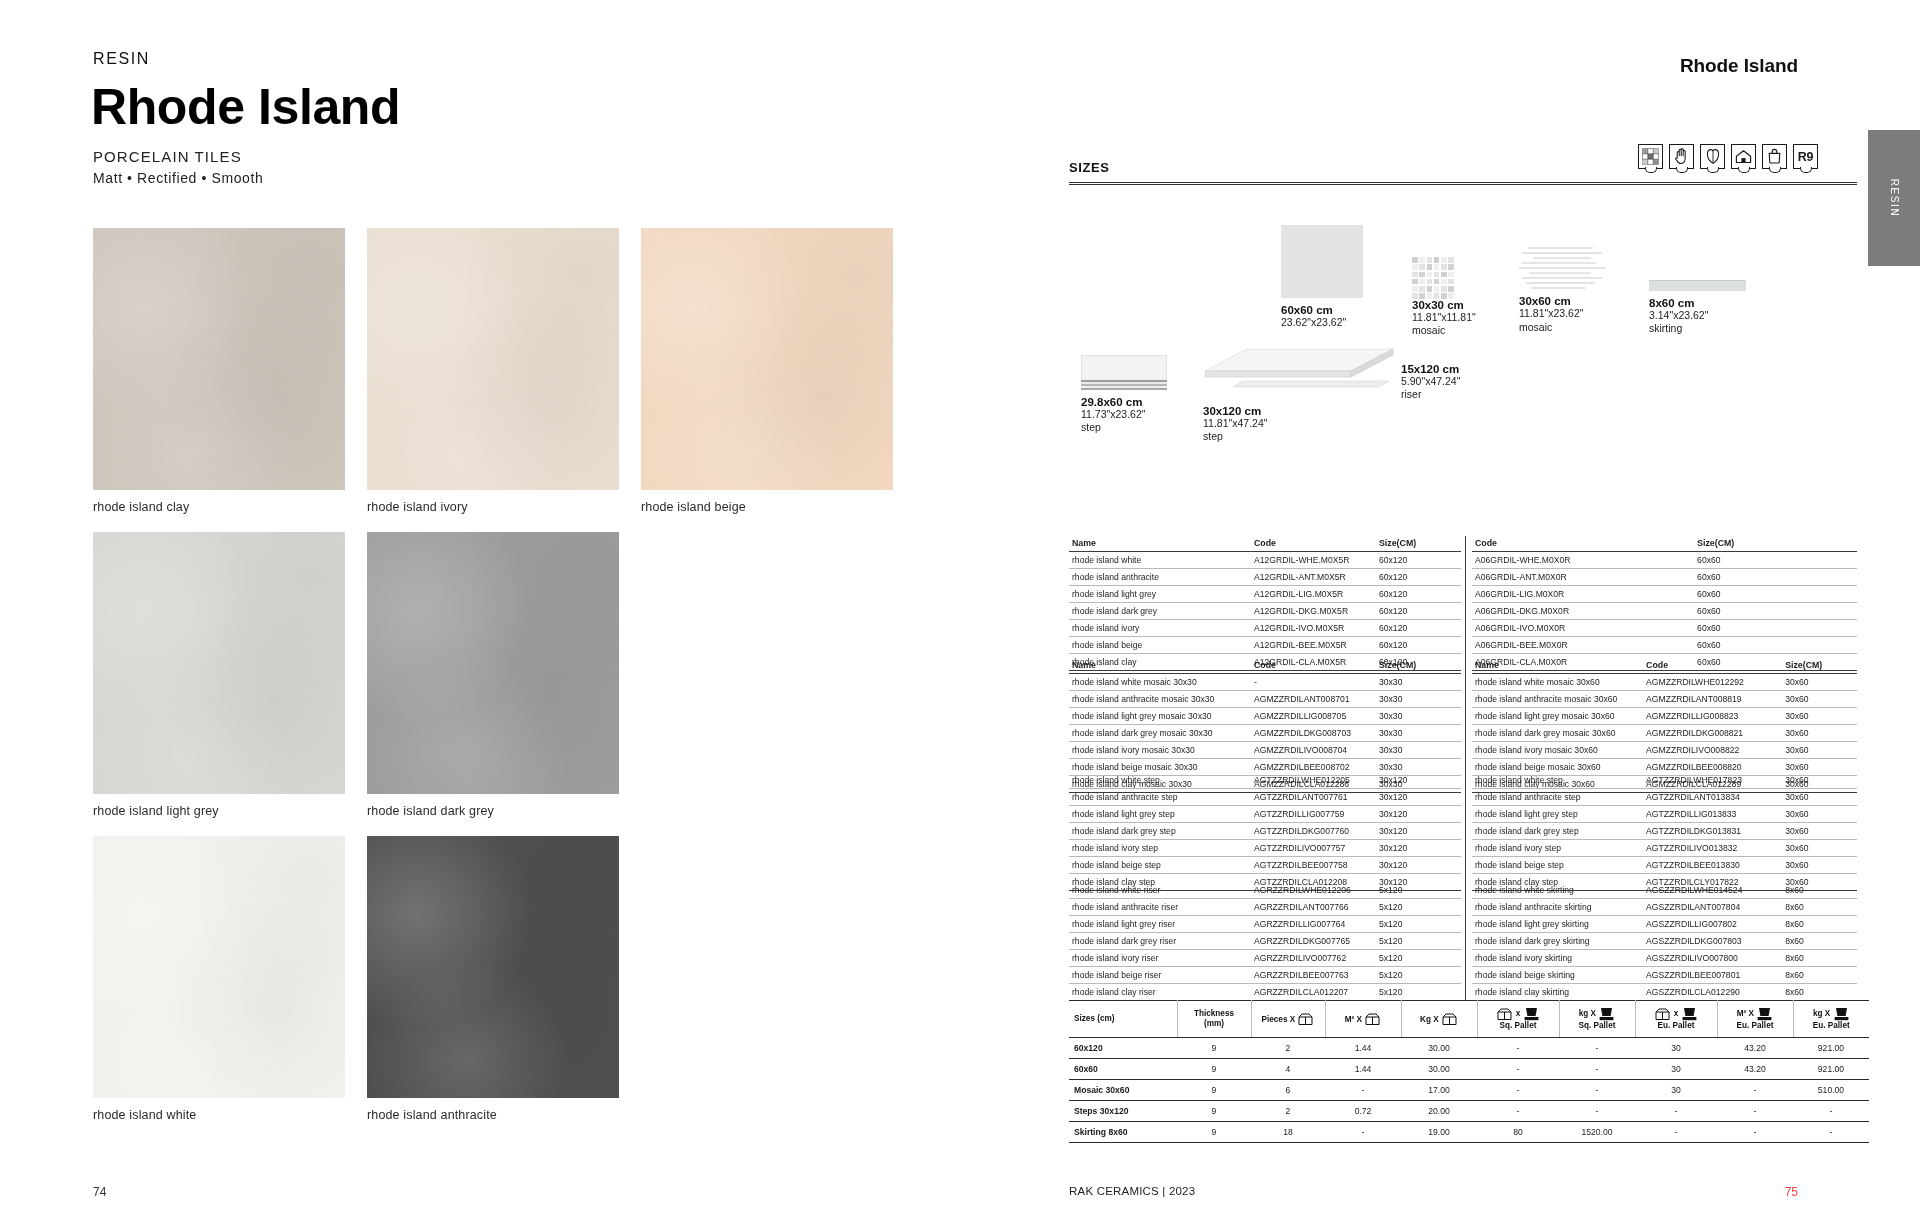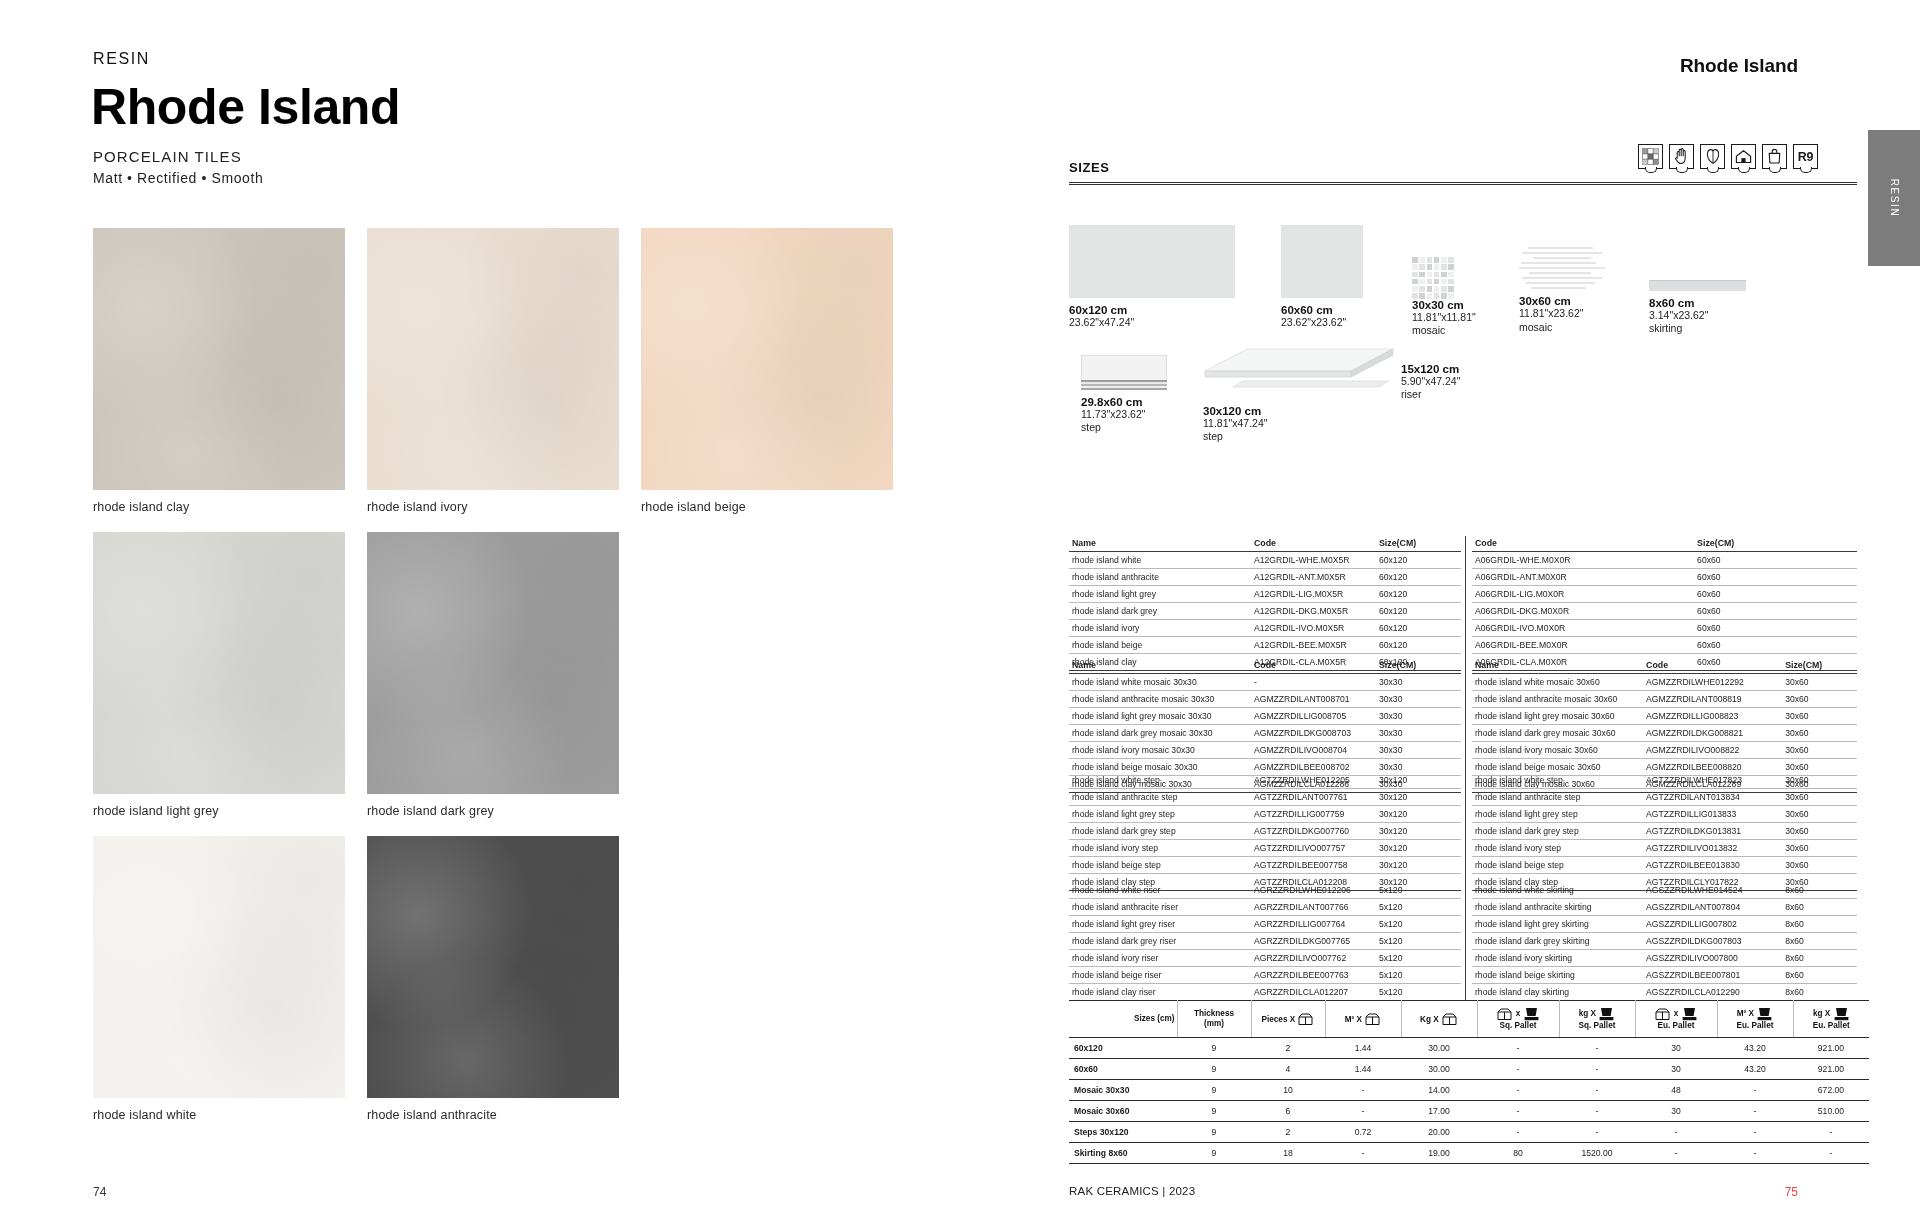--- a/index.html
+++ b/index.html
@@ -145,21 +145,21 @@
 
   
   .pack { position: absolute; left: 1069px; top: 1000px; width: 790px; font-size: 8.4px; }
   .pack table { border-collapse: collapse; width: 100%; table-layout: fixed; }
   .pack thead th {
     border-top: 1.8px solid #2b2b2b; border-bottom: 1.8px solid #2b2b2b;
     border-right: 1px solid #bcbcbc;
     padding: 6px 2px; font-size: 8.2px; font-weight: 700; text-align: center;
     vertical-align: middle; line-height: 1.25; color: #111;
   }
-  .pack thead th:first-child { text-align: right; padding-left: 5px; margin-left: 25px; }
+  .pack thead th:first-child { text-align: left; padding-left: 5px; margin-left: 25px; }
   .pack thead th:last-child { border-right: none; }
   .pack tbody td {
     text-align: center; padding: 5px 2px; border-bottom: 1.3px solid #2b2b2b;
     font-size: 8.6px;
   }
   .pack tbody td:first-child { text-align: left; font-weight: 700; padding-left: 5px; }
   .pack tbody tr:last-child td { border-bottom: 1.8px solid #2b2b2b; }
   .hdr-ico { display: inline-block; vertical-align: middle; margin: 0 1px; }
 
   .footer-center {
@@ -269,25 +269,20 @@
       </div>
       <div class="ico ico-r9">R9</div>
     </div>
 
     <div class="side-tab">
       <span>RESIN</span>
     </div>
 
     <div class="size-area">
 
-      <div class="size-item" style="left:0px; top:0px;">
-        <div class="flat" style="width:166px;height:73px;"></div>
-        <div class="size-cap-1" style="margin-top:6px;">60x120 cm</div>
-        <div class="size-cap-2">23.62"x47.24"</div>
-      </div>
 
       <div class="size-item" style="left:212px; top:0px;">
         <div class="flat" style="width:82px;height:73px;"></div>
         <div class="size-cap-1" style="margin-top:6px;">60x60 cm</div>
         <div class="size-cap-2">23.62"x23.62"</div>
       </div>
 
       <div class="size-item" style="left:343px; top:32px;">
         <div class="mosaic-grid" style="width:42px;height:42px;">
           <i class="d"></i>
@@ -877,32 +872,20 @@
               <td>4</td>
               <td>1.44</td>
               <td>30.00</td>
               <td>-</td>
               <td>-</td>
               <td>30</td>
               <td>43.20</td>
               <td>921.00</td>
             </tr>
             <tr>
-              <td>Mosaic 30x30</td>
-              <td>9</td>
-              <td>10</td>
-              <td>-</td>
-              <td>14.00</td>
-              <td>-</td>
-              <td>-</td>
-              <td>48</td>
-              <td>-</td>
-              <td>672.00</td>
-            </tr>
-            <tr>
               <td>Mosaic 30x60</td>
               <td>9</td>
               <td>6</td>
               <td>-</td>
               <td>17.00</td>
               <td>-</td>
               <td>-</td>
               <td>30</td>
               <td>-</td>
               <td>510.00</td>

